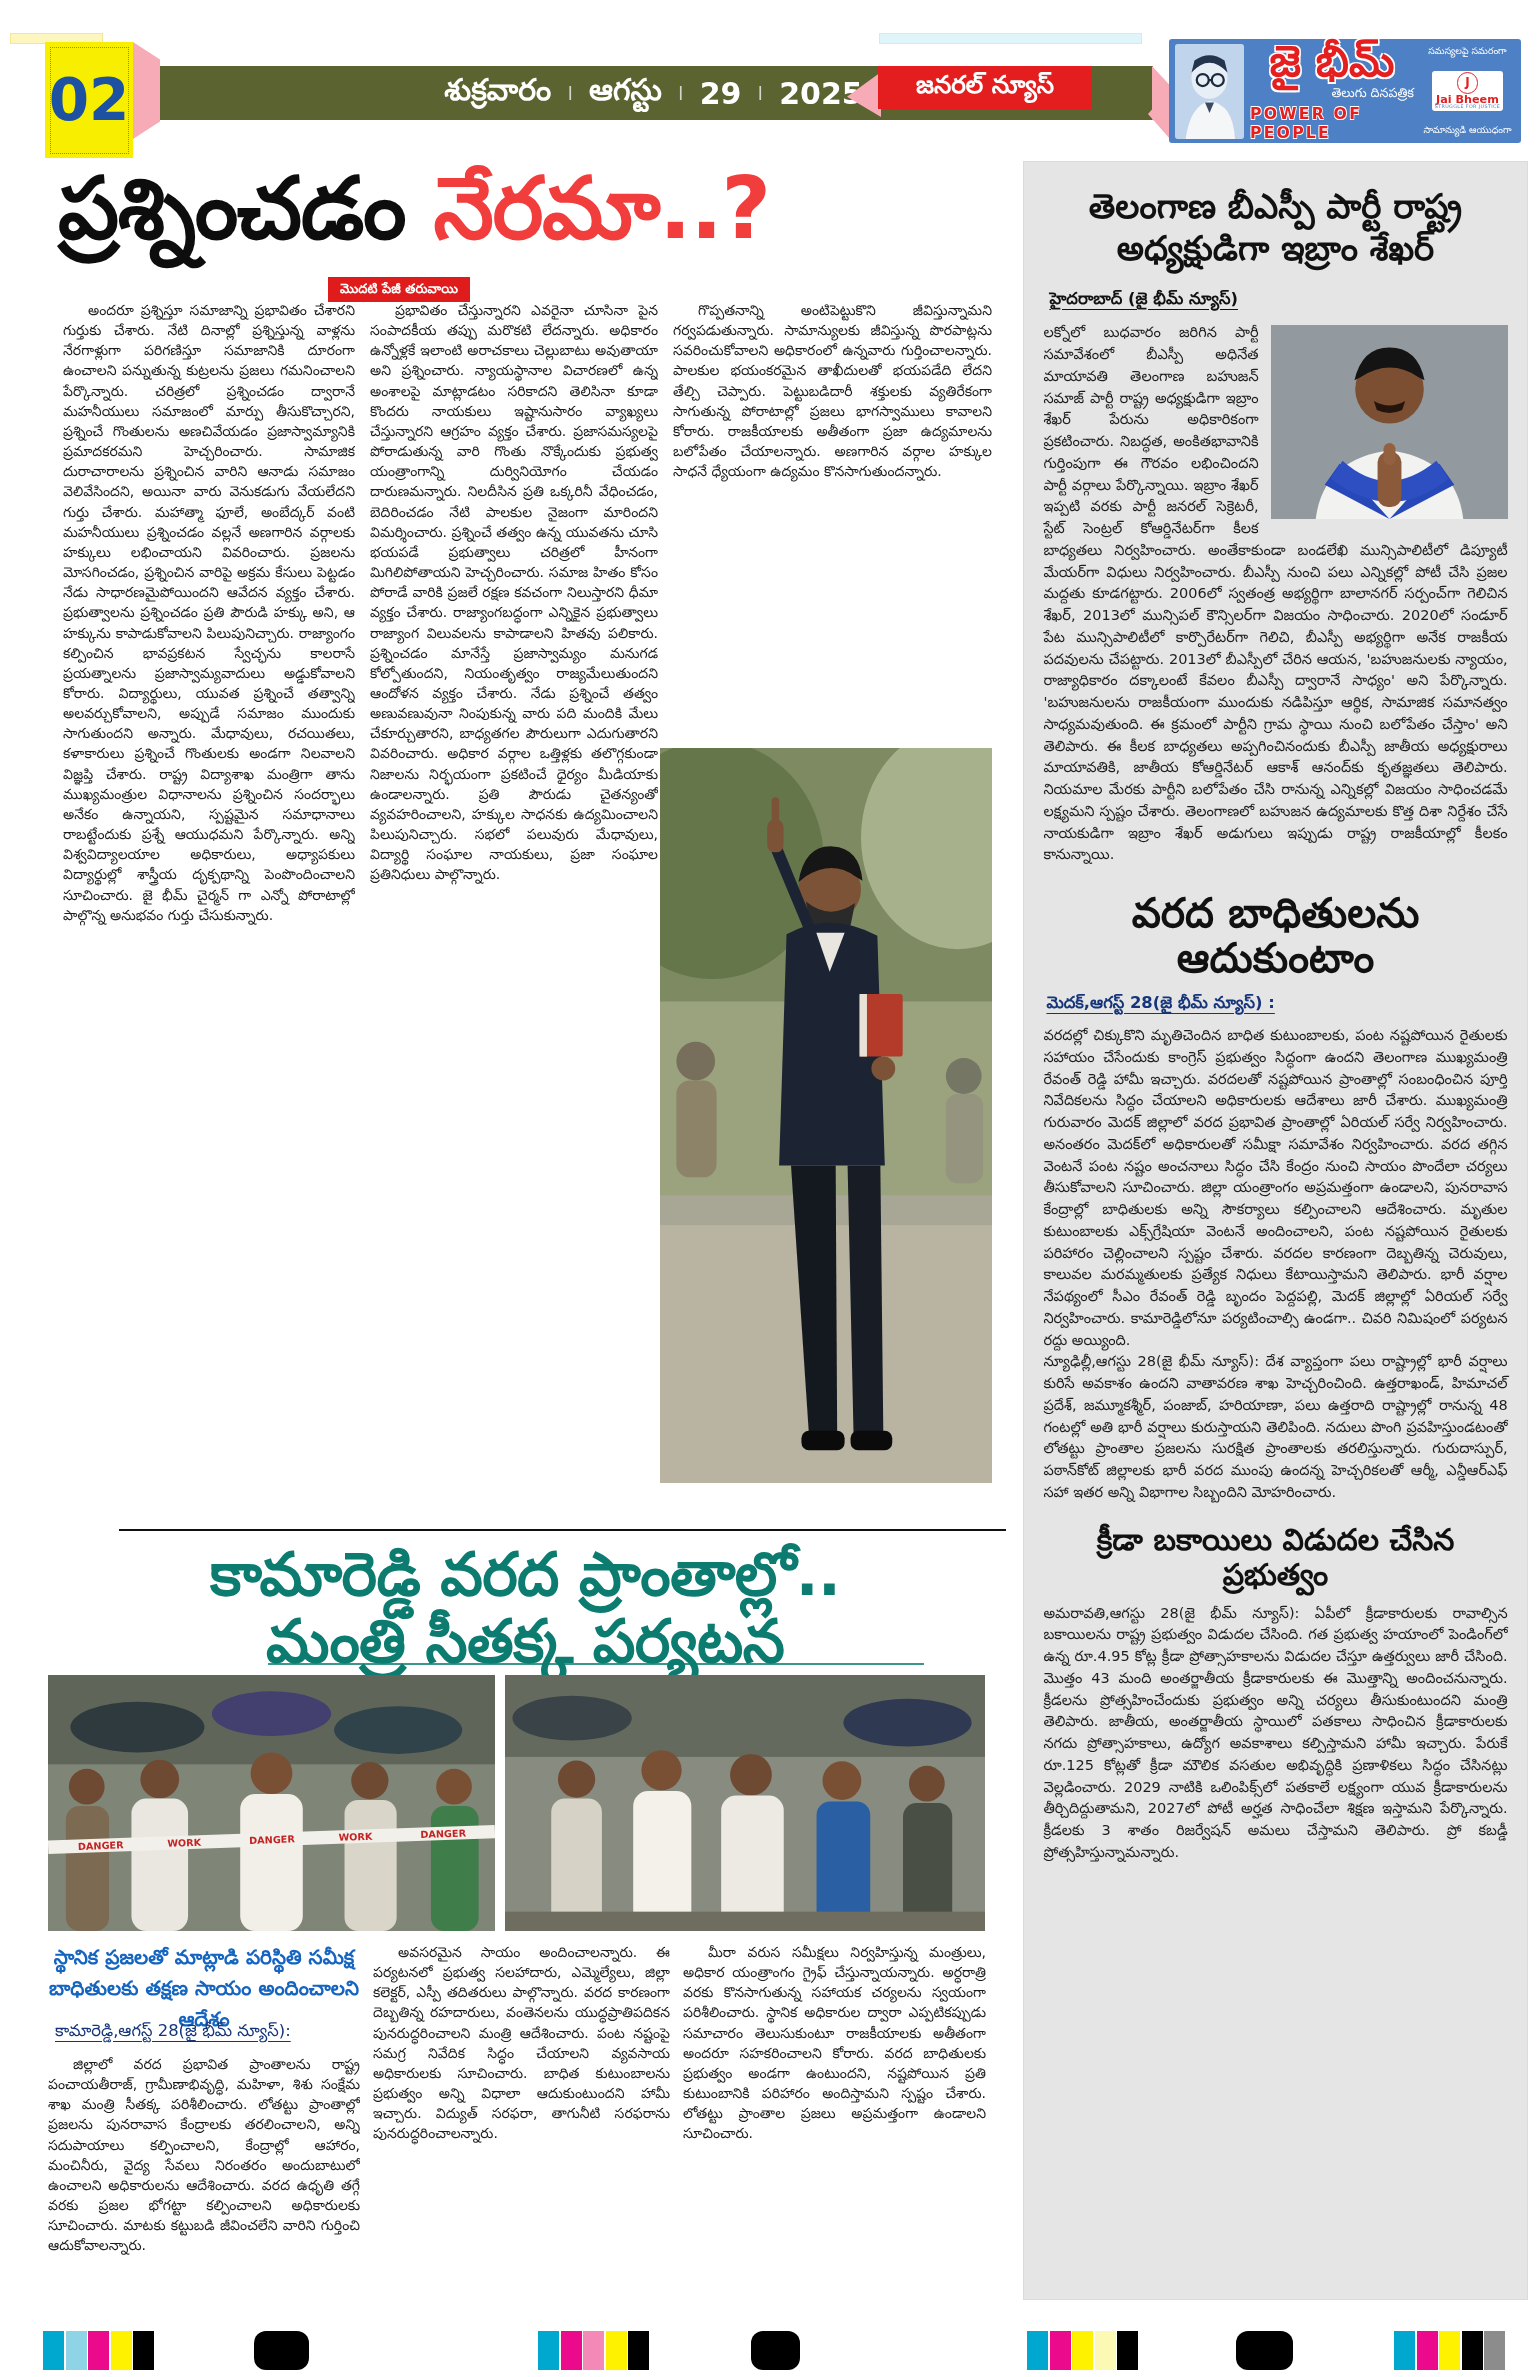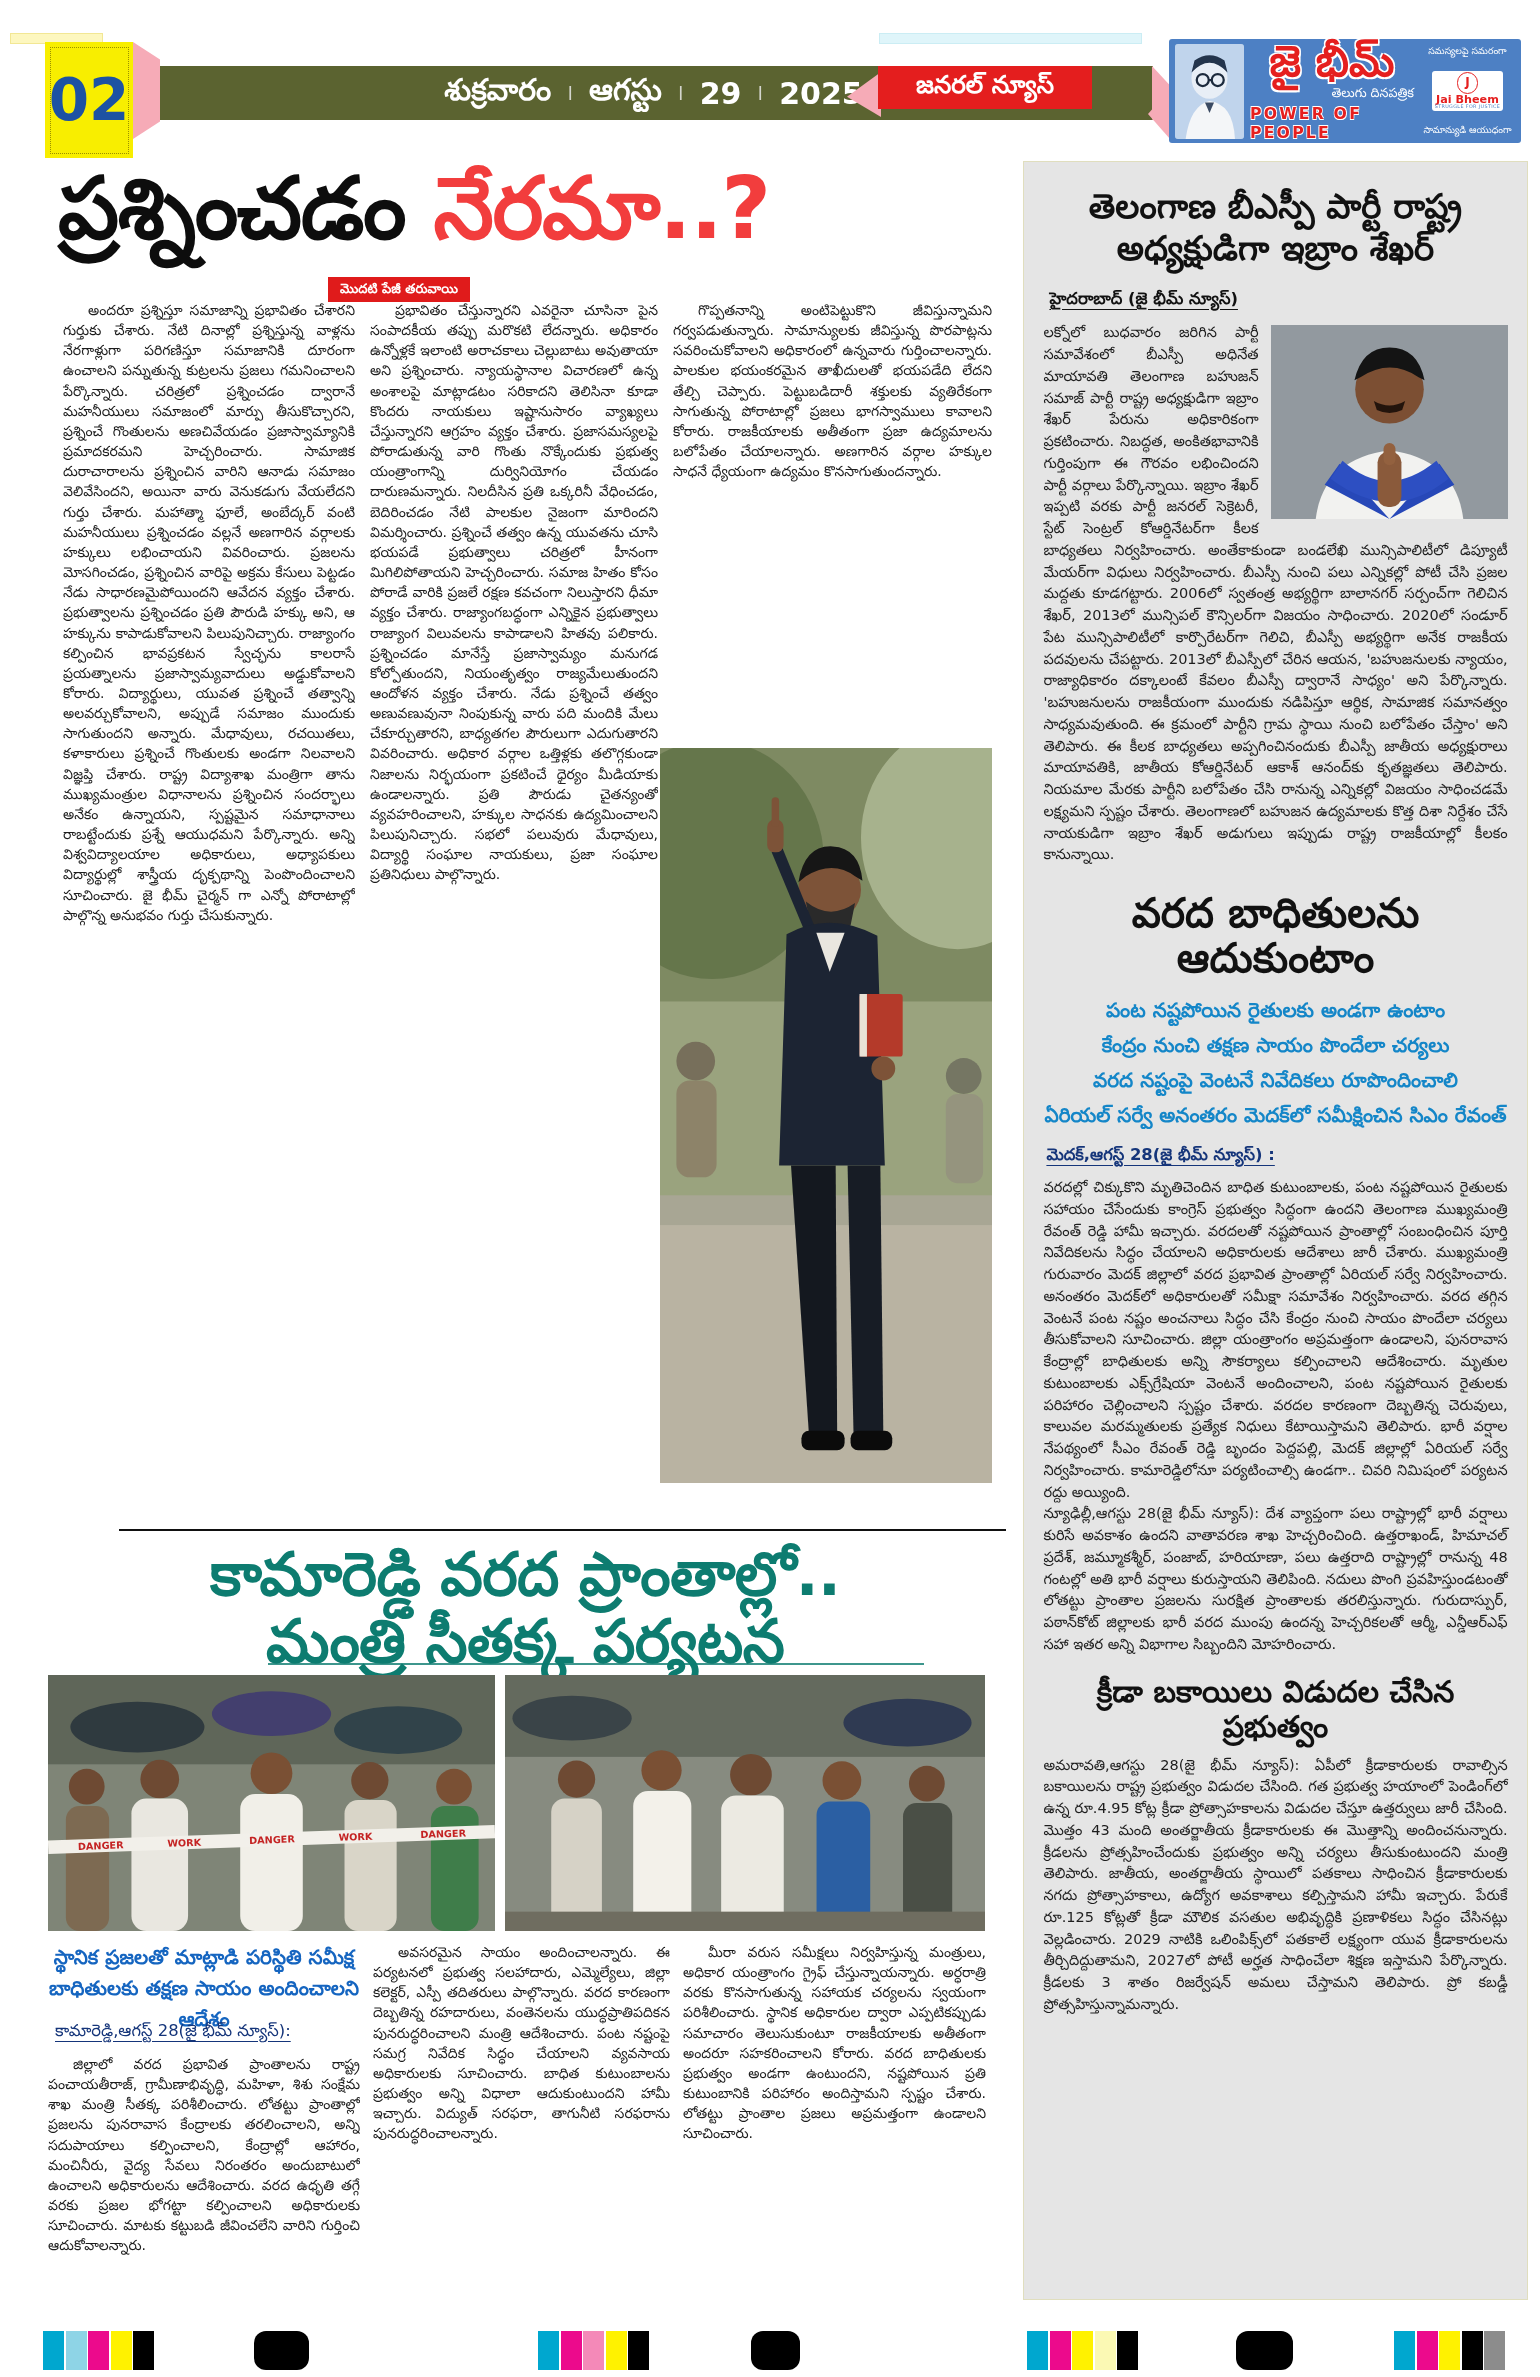--- a/index.html
+++ b/index.html
@@ -299,26 +299,20 @@
           <path d="M92 186 L159 260 L226 186 L246 214 L159 260 L72 214 Z" fill="#2748b8"></path>
           <path d="M96 182 q60 54 126 0 l16 24 q-76 62 -158 0 z" fill="#2d4fc2"></path>
           <rect x="143" y="170" width="32" height="74" rx="14" fill="#8a5a3b"></rect>
           <rect x="151" y="158" width="16" height="30" rx="8" fill="#93613f"></rect>
         </svg>
       </div>
       <span>లక్నోలో బుధవారం జరిగిన పార్టీ సమావేశంలో బీఎస్పీ అధినేత మాయావతి తెలంగాణ బహుజన్ సమాజ్ పార్టీ రాష్ట్ర అధ్యక్షుడిగా ఇబ్రాం శేఖర్ పేరును అధికారికంగా ప్రకటించారు. నిబద్ధత, అంకితభావానికి గుర్తింపుగా ఈ గౌరవం లభించిందని పార్టీ వర్గాలు పేర్కొన్నాయి. ఇబ్రాం శేఖర్ ఇప్పటి వరకు పార్టీ జనరల్ సెక్రెటరీ, స్టేట్ సెంట్రల్ కోఆర్డినేటర్‌గా కీలక బాధ్యతలు నిర్వహించారు. అంతేకాకుండా బండలేఖి మున్సిపాలిటీలో డిప్యూటీ మేయర్‌గా విధులు నిర్వహించారు. బీఎస్పీ నుంచి పలు ఎన్నికల్లో పోటీ చేసి ప్రజల మద్దతు కూడగట్టారు. 2006లో స్వతంత్ర అభ్యర్థిగా బాలానగర్ సర్పంచ్‌గా గెలిచిన శేఖర్, 2013లో మున్సిపల్ కౌన్సిలర్‌గా విజయం సాధించారు. 2020లో సండూర్ పేట మున్సిపాలిటీలో కార్పొరేటర్‌గా గెలిచి, బీఎస్పీ అభ్యర్థిగా అనేక రాజకీయ పదవులను చేపట్టారు. 2013లో బీఎస్పీలో చేరిన ఆయన, 'బహుజనులకు న్యాయం, రాజ్యాధికారం దక్కాలంటే కేవలం బీఎస్పీ ద్వారానే సాధ్యం' అని పేర్కొన్నారు. 'బహుజనులను రాజకీయంగా ముందుకు నడిపిస్తూ ఆర్థిక, సామాజిక సమానత్వం సాధ్యమవుతుంది. ఈ క్రమంలో పార్టీని గ్రామ స్థాయి నుంచి బలోపేతం చేస్తాం' అని తెలిపారు. ఈ కీలక బాధ్యతలు అప్పగించినందుకు బీఎస్పీ జాతీయ అధ్యక్షురాలు మాయావతికి, జాతీయ కోఆర్డినేటర్ ఆకాశ్ ఆనంద్‌కు కృతజ్ఞతలు తెలిపారు. నియమాల మేరకు పార్టీని బలోపేతం చేసి రానున్న ఎన్నికల్లో విజయం సాధించడమే లక్ష్యమని స్పష్టం చేశారు. తెలంగాణలో బహుజన ఉద్యమాలకు కొత్త దిశా నిర్దేశం చేసే నాయకుడిగా ఇబ్రాం శేఖర్ అడుగులు ఇప్పుడు రాష్ట్ర రాజకీయాల్లో కీలకం కానున్నాయి.</span>
     </div>
 
     <div class="sb-h2">వరద బాధితులను ఆదుకుంటాం</div>
-    <div class="sb-bullets">
-      <div>పంట నష్టపోయిన రైతులకు అండగా ఉంటాం</div>
-      <div>కేంద్రం నుంచి తక్షణ సాయం పొందేలా చర్యలు</div>
-      <div>వరద నష్టంపై వెంటనే నివేదికలు రూపొందించాలి</div>
-      <div>ఏరియల్ సర్వే అనంతరం మెదక్‌లో సమీక్షించిన సిఎం రేవంత్</div>
-    </div>
     <div class="sb-dateline2">మెదక్,ఆగస్ట్ 28(జై భీమ్ న్యూస్) :</div>
     <div class="sb-body">
       <span>వరదల్లో చిక్కుకొని మృతిచెందిన బాధిత కుటుంబాలకు, పంట నష్టపోయిన రైతులకు సహాయం చేసేందుకు కాంగ్రెస్ ప్రభుత్వం సిద్ధంగా ఉందని తెలంగాణ ముఖ్యమంత్రి రేవంత్ రెడ్డి హామీ ఇచ్చారు. వరదలతో నష్టపోయిన ప్రాంతాల్లో సంబంధించిన పూర్తి నివేదికలను సిద్ధం చేయాలని అధికారులకు ఆదేశాలు జారీ చేశారు. ముఖ్యమంత్రి గురువారం మెదక్ జిల్లాలో వరద ప్రభావిత ప్రాంతాల్లో ఏరియల్ సర్వే నిర్వహించారు. అనంతరం మెదక్‌లో అధికారులతో సమీక్షా సమావేశం నిర్వహించారు. వరద తగ్గిన వెంటనే పంట నష్టం అంచనాలు సిద్ధం చేసి కేంద్రం నుంచి సాయం పొందేలా చర్యలు తీసుకోవాలని సూచించారు. జిల్లా యంత్రాంగం అప్రమత్తంగా ఉండాలని, పునరావాస కేంద్రాల్లో బాధితులకు అన్ని సౌకర్యాలు కల్పించాలని ఆదేశించారు. మృతుల కుటుంబాలకు ఎక్స్‌గ్రేషియా వెంటనే అందించాలని, పంట నష్టపోయిన రైతులకు పరిహారం చెల్లించాలని స్పష్టం చేశారు. వరదల కారణంగా దెబ్బతిన్న చెరువులు, కాలువల మరమ్మతులకు ప్రత్యేక నిధులు కేటాయిస్తామని తెలిపారు. భారీ వర్షాల నేపథ్యంలో సీఎం రేవంత్ రెడ్డి బృందం పెద్దపల్లి, మెదక్ జిల్లాల్లో ఏరియల్ సర్వే నిర్వహించారు. కామారెడ్డిలోనూ పర్యటించాల్సి ఉండగా.. చివరి నిమిషంలో పర్యటన రద్దు అయ్యింది.</span>
     </div>
 
     <div class="sb-body">
       <span>న్యూఢిల్లీ,ఆగస్టు 28(జై భీమ్ న్యూస్): దేశ వ్యాప్తంగా పలు రాష్ట్రాల్లో భారీ వర్షాలు కురిసే అవకాశం ఉందని వాతావరణ శాఖ హెచ్చరించింది. ఉత్తరాఖండ్, హిమాచల్ ప్రదేశ్, జమ్మూకశ్మీర్, పంజాబ్, హరియాణా, పలు ఉత్తరాది రాష్ట్రాల్లో రానున్న 48 గంటల్లో అతి భారీ వర్షాలు కురుస్తాయని తెలిపింది. నదులు పొంగి ప్రవహిస్తుండటంతో లోతట్టు ప్రాంతాల ప్రజలను సురక్షిత ప్రాంతాలకు తరలిస్తున్నారు. గురుదాస్పుర్, పఠాన్‌కోట్ జిల్లాలకు భారీ వరద ముంపు ఉందన్న హెచ్చరికలతో ఆర్మీ, ఎన్డీఆర్ఎఫ్ సహా ఇతర అన్ని విభాగాల సిబ్బందిని మోహరించారు.</span>
     </div>
 
     <div class="sb-h3">క్రీడా బకాయిలు విడుదల చేసిన ప్రభుత్వం</div>

